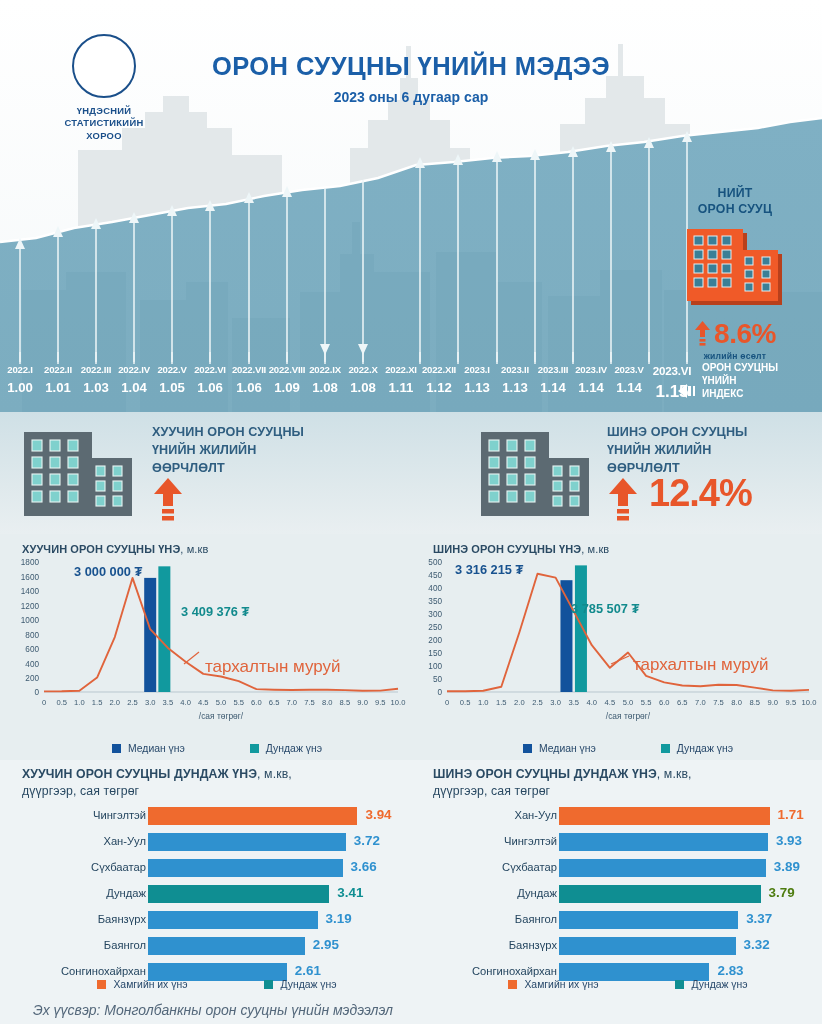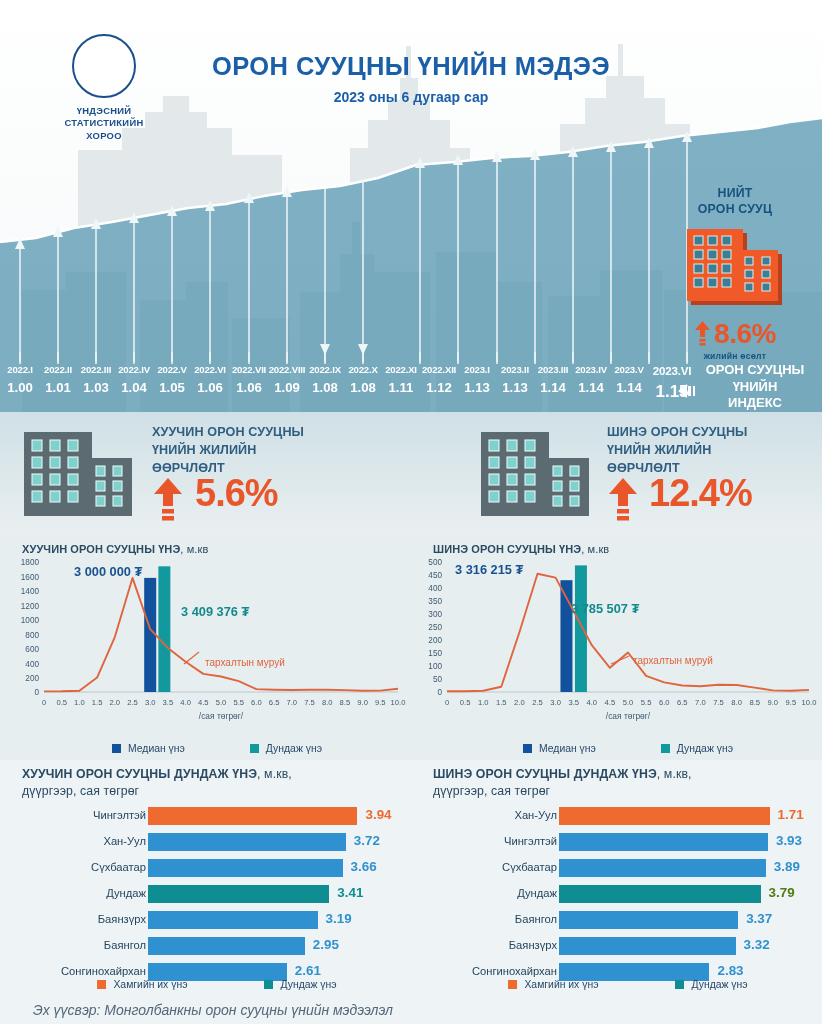--- a/index.html
+++ b/index.html
@@ -25,22 +25,22 @@
   .title { position:absolute; left:0; right:0; top:52px; text-align:center; z-index:6; }
   .title h1 { font-size:25.5px; font-weight:bold; color:#1b5fa8; letter-spacing:.4px; }
   .title h2 { font-size:14px; font-weight:bold; color:#1b5fa8; margin-top:8px; }
 
   .tot-block { position:absolute; right:22px; top:186px; width:130px; text-align:center; z-index:7;}
   .tot-title { font-size:12.3px; font-weight:bold; color:#17537f; line-height:1.3; letter-spacing:.2px;}
   .tot-pct { font-size:28px; font-weight:bold; color:#e8562a; letter-spacing:-.5px; }
   .tot-sub { font-size:8.6px; font-weight:bold; color:#17537f; margin-top:1px; letter-spacing:.2px;}
   .tot-row { display:flex; align-items:center; justify-content:center; gap:3px; margin-top:4px;}
 
-  .idx-label { position:absolute; right:14px; top:362px; width:106px; text-align:center;
-               font-size:13px; font-weight:bold; color:#ffffff; line-height:1.28; z-index:7;}
+  .idx-label { position:absolute; right:14px; top:362px; width:106px; 
+               font-size:10px; font-weight:bold; color:#ffffff; line-height:1.28; z-index:7;}
   .idx-arrow { position:absolute; right:118px; top:383px; z-index:7; }
 
   .timeline { position:absolute; left:0; top:364px; width:700px; height:46px; z-index:6; }
   .tl-item { position:absolute; text-align:center; color:#fff; }
   .tl-name { font-size:9.6px; font-weight:bold; letter-spacing:-.2px;}
   .tl-val  { font-size:13.2px; font-weight:bold; margin-top:5px; }
   .tl-item.last .tl-name { font-size:11.6px; }
   .tl-item.last .tl-val { font-size:17px; }
 
   
@@ -58,21 +58,21 @@
 
   
   .charts { position:relative; width:822px; height:226px; background:#e7eef0; }
   .chart-box { position:absolute; top:0; width:411px; height:226px; }
   .chart-box.left { left:0; } .chart-box.right { left:411px; }
   .ch-title { position:absolute; left:22px; top:9px; font-size:11px; font-weight:bold; color:#2a4a63; letter-spacing:.1px;}
   .ch-title span { font-weight:normal; }
   .annot { position:absolute; font-weight:bold; }
   .annot.med { color:#18528f; font-size:12.8px; }
   .annot.avg { color:#128a8d; font-size:12.8px; }
-  .curve-lbl { position:absolute; color:#e0643c; font-size:10px; }
+  .curve-lbl { position:absolute; color:#e0643c; font-size:17px; }
   .legend { position:absolute; bottom:6px; left:0; width:411px; display:flex;
             justify-content:center; gap:42px; align-items:center; }
   .lg { display:flex; align-items:center; gap:7px; font-size:10.4px; color:#27486a;padding-left:23px; }
   .sw { width:9px; height:9px; display:inline-block; }
 
   
   .districts { position:relative; width:822px; height:240px; background:#eef3f5; }
   .d-box { position:absolute; top:0; width:411px; height:240px; }
   .d-box.left { left:0; } .d-box.right { left:411px; }
   .d-title { position:absolute; left:22px; top:6px; font-size:12.3px; font-weight:bold;
@@ -400,21 +400,20 @@
       <div class="mid-txt">
         <div>ХУУЧИН ОРОН СУУЦНЫ</div>
         <div>ҮНИЙН ЖИЛИЙН</div>
         <div>ӨӨРЧЛӨЛТ</div>
       </div>
       <svg class="mid-arrow" width="32" height="46" viewBox="0 0 32 46">
         <polygon points="16,0 30,16 21,16 21,28 11,28 11,16 2,16" fill="#e8562a"></polygon>
         <rect x="10" y="31" width="12" height="4.5" fill="#e8562a"></rect>
         <rect x="10" y="38" width="12" height="4.5" fill="#e8562a"></rect>
       </svg>
-      <div class="mid-pct">5.6%</div>
     </div>
 
     <div class="mid-half right">
       <svg class="bldg-ico" style="left:66px" width="120" height="90" viewBox="0 0 120 90">
         <rect x="4" y="4" width="68" height="84" fill="#5c6a72"></rect>
         <rect x="68" y="30" width="44" height="58" fill="#5c6a72"></rect>
         <g fill="#7fd1cd" stroke="#e8f4f3" stroke-width="1.1">
           <rect x="12" y="12" width="10" height="11"></rect>
             <rect x="30" y="12" width="10" height="11"></rect>
             <rect x="48" y="12" width="10" height="11"></rect>

